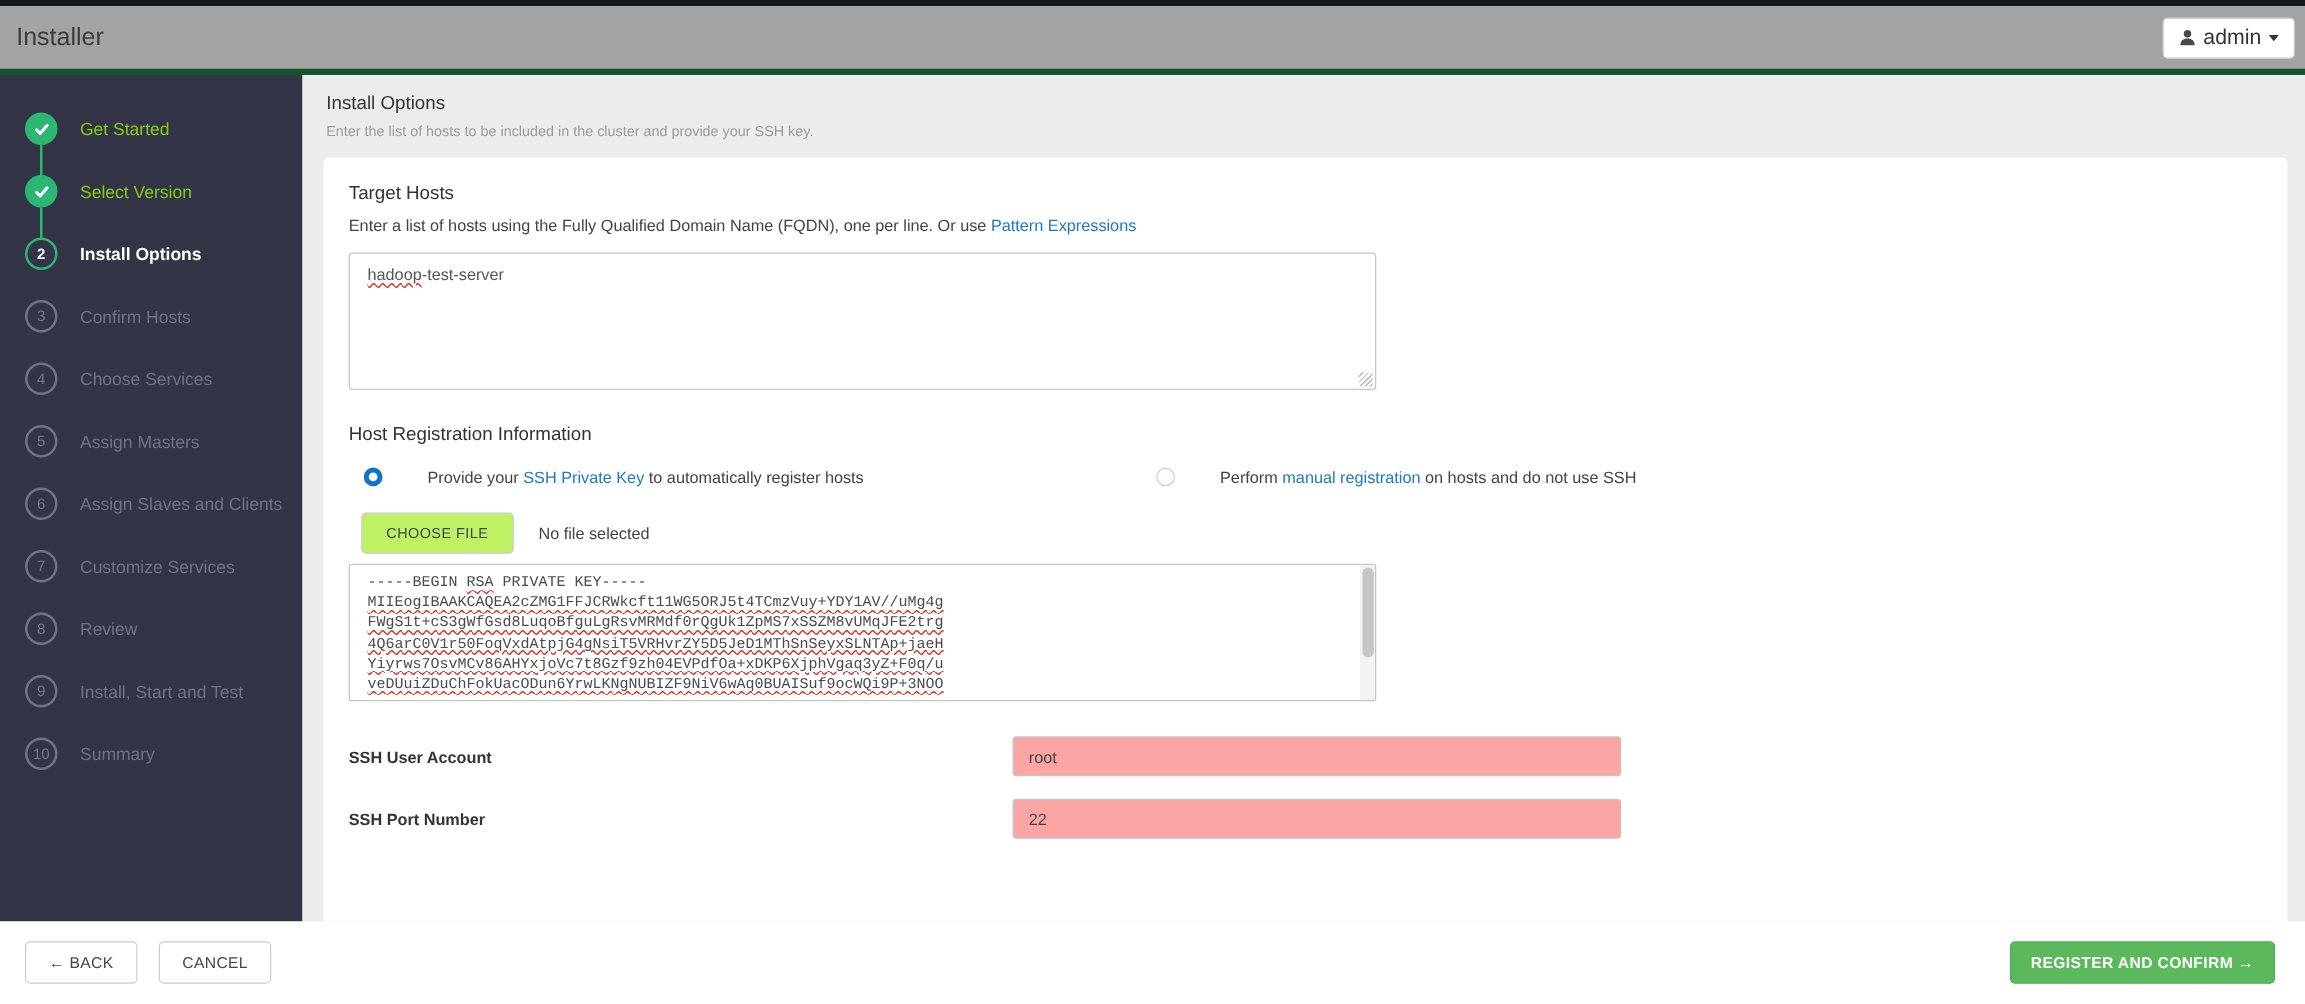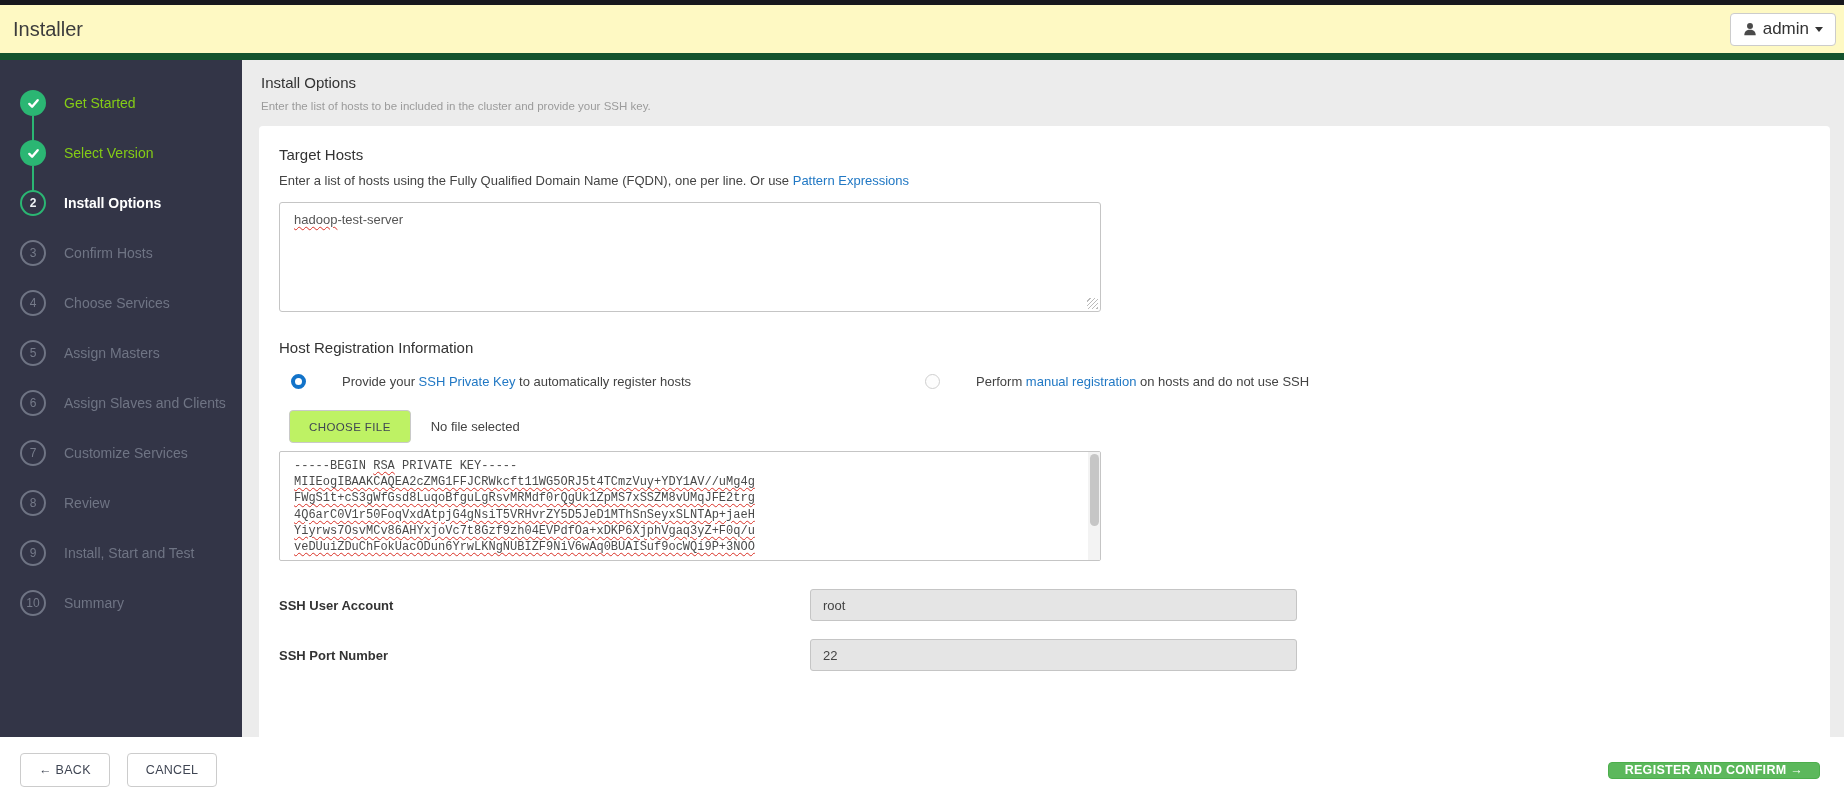--- a/index.html
+++ b/index.html
@@ -1,20 +1,20 @@
 <!DOCTYPE html>
 <html><head>
 <meta charset="utf-8">
 <style>
   * { box-sizing: border-box; margin: 0; padding: 0; }
   html,body { width: 1844px; height: 803px; overflow: hidden; }
   body { font-family: "Liberation Sans", sans-serif; background: #ffffff; color: #434343; }
 
   .top-strip { height: 5px; background: #17181d; }
-  header { height: 55px; background: #fef9c3; display: flex; align-items: center; padding: 0 8px 0 13px; border-bottom: 7px solid #14532d; }
+  header { height: 55px; background: #a3a3a3; display: flex; align-items: center; padding: 0 8px 0 13px; border-bottom: 5px solid #14532d; }
   .app-title { font-size: 20px; color: #3c3c3c; }
   .header-spacer { flex: 1; }
   .user-menu { display: flex; align-items: center; gap: 6px; background: #fff; border: 1px solid #ccc; border-radius: 4px; height: 33px; padding: 0 12px; font-size: 17px; color: #333; cursor: pointer; font-family: inherit; }
   .caret { width: 0; height: 0; border-left: 4px solid transparent; border-right: 4px solid transparent; border-top: 5px solid #333; display: inline-block; }
 
   .body-row { display: flex; height: 677px; }
 
   
   .sidebar { width: 242px; background: #333547; padding-top: 18px; flex: none; }
   .step { position: relative; height: 50px; display: flex; align-items: center; padding-left: 20px; }
@@ -59,28 +59,28 @@
   .file-status { margin-left: 20px; font-size: 13px; color: #434343; }
 
   .key-box { position: relative; margin-top: 8px; width: 822px; height: 110px; border: 1px solid #c5c5c5; border-radius: 2px; background: #fff; padding: 6px 26px 6px 14px; font-family: "Liberation Mono", monospace; font-size: 12px; line-height: 16.2px; color: #4a4a4a; white-space: nowrap; overflow: hidden; cursor: text; }
   .vscroll { position: absolute; top: 0; right: 0; width: 12px; height: 108px; background: #f3f3f3; }
   .vthumb { position: absolute; top: 2px; left: 1.5px; width: 9px; height: 72px; background: #c6c6c6; border-radius: 5px; cursor: pointer; }
 
   .form-row { display: flex; align-items: center; }
   .form-row.first { margin-top: 28px; }
   .form-row.second { margin-top: 18px; }
   .form-label { width: 531px; font-size: 13px; font-weight: bold; color: #333; }
-  .form-input { width: 487px; height: 32px; border: 1px solid #c5c5c5; border-radius: 3px; padding: 0 12px; font-size: 13px; color: #434343; font-family: inherit; background: #e5e5e5; }
+  .form-input { width: 487px; height: 32px; border: 1px solid #c5c5c5; border-radius: 3px; padding: 0 12px; font-size: 13px; color: #434343; font-family: inherit; background: #fca5a5; }
 
   
   footer { height: 66px; background: #fff; display: flex; align-items: center; padding: 0 24px 0 20px; }
   .btn-outline { height: 34px; background: #fff; border: 1px solid #ccc; border-radius: 4px; padding: 0 18px; font-size: 12.5px; color: #3f4553; letter-spacing: 0.3px; cursor: pointer; font-family: inherit; }
   .btn-cancel { margin-left: 17px; }
   .footer-spacer { flex: 1; }
-  .btn-green { height: 17px; background: #5cb85c; border: 1px solid #4cae4c; border-radius: 4px; padding: 0 16px; font-size: 12.5px; font-weight: bold; color: #fff; letter-spacing: 0.3px; cursor: pointer; font-family: inherit; }
+  .btn-green { height: 34px; background: #5cb85c; border: 1px solid #4cae4c; border-radius: 4px; padding: 0 16px; font-size: 12.5px; font-weight: bold; color: #fff; letter-spacing: 0.3px; cursor: pointer; font-family: inherit; }
 </style>
 </head>
 <body>
 
 <div class="top-strip"></div>
 
 <header>
   <div class="app-title">Installer</div>
   <div class="header-spacer"></div>
   <button class="user-menu">

